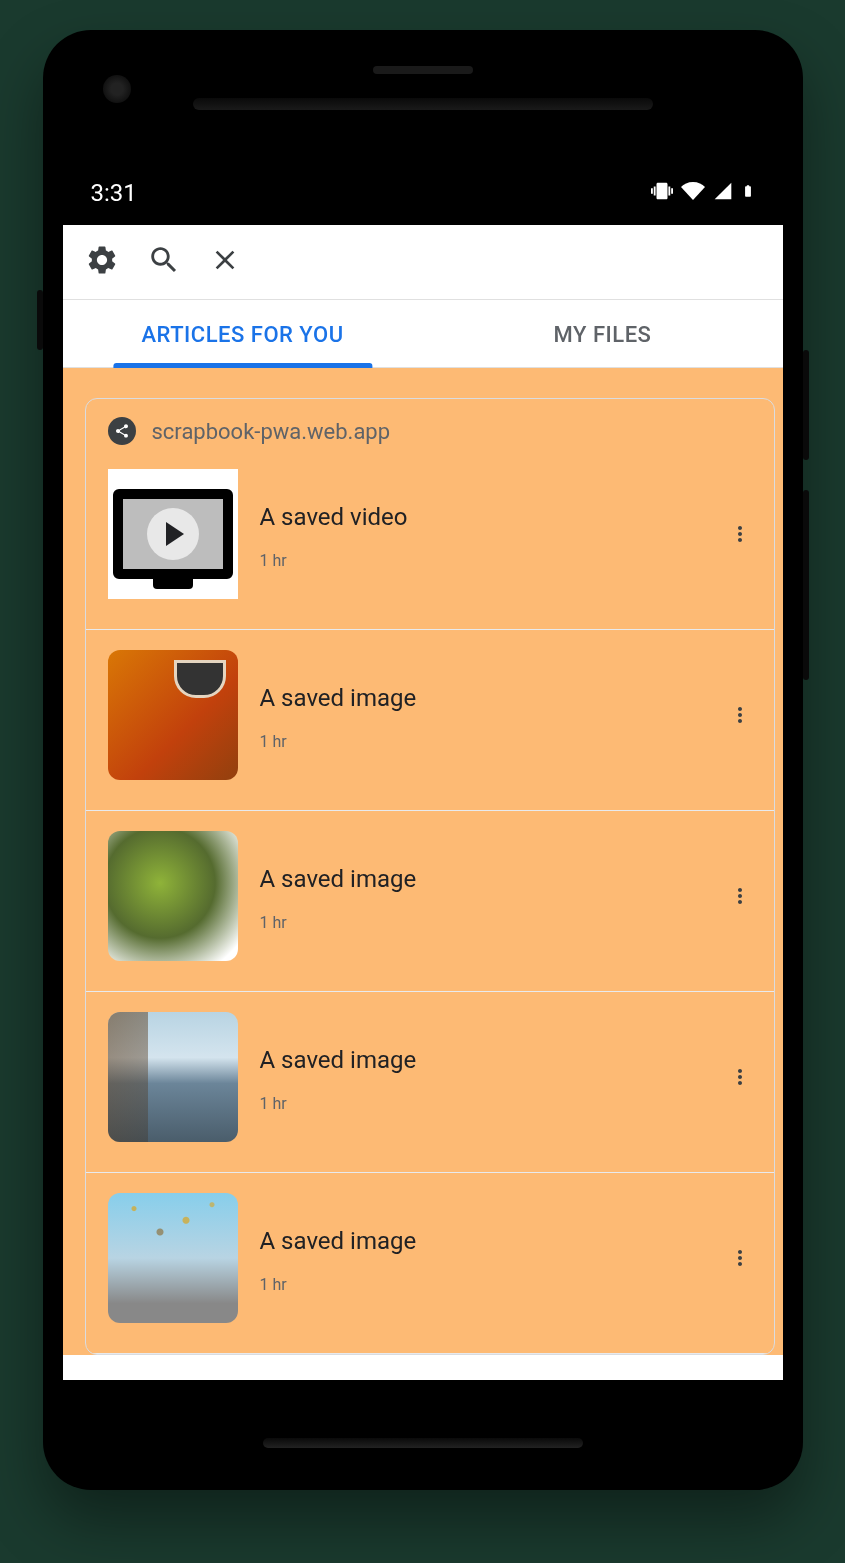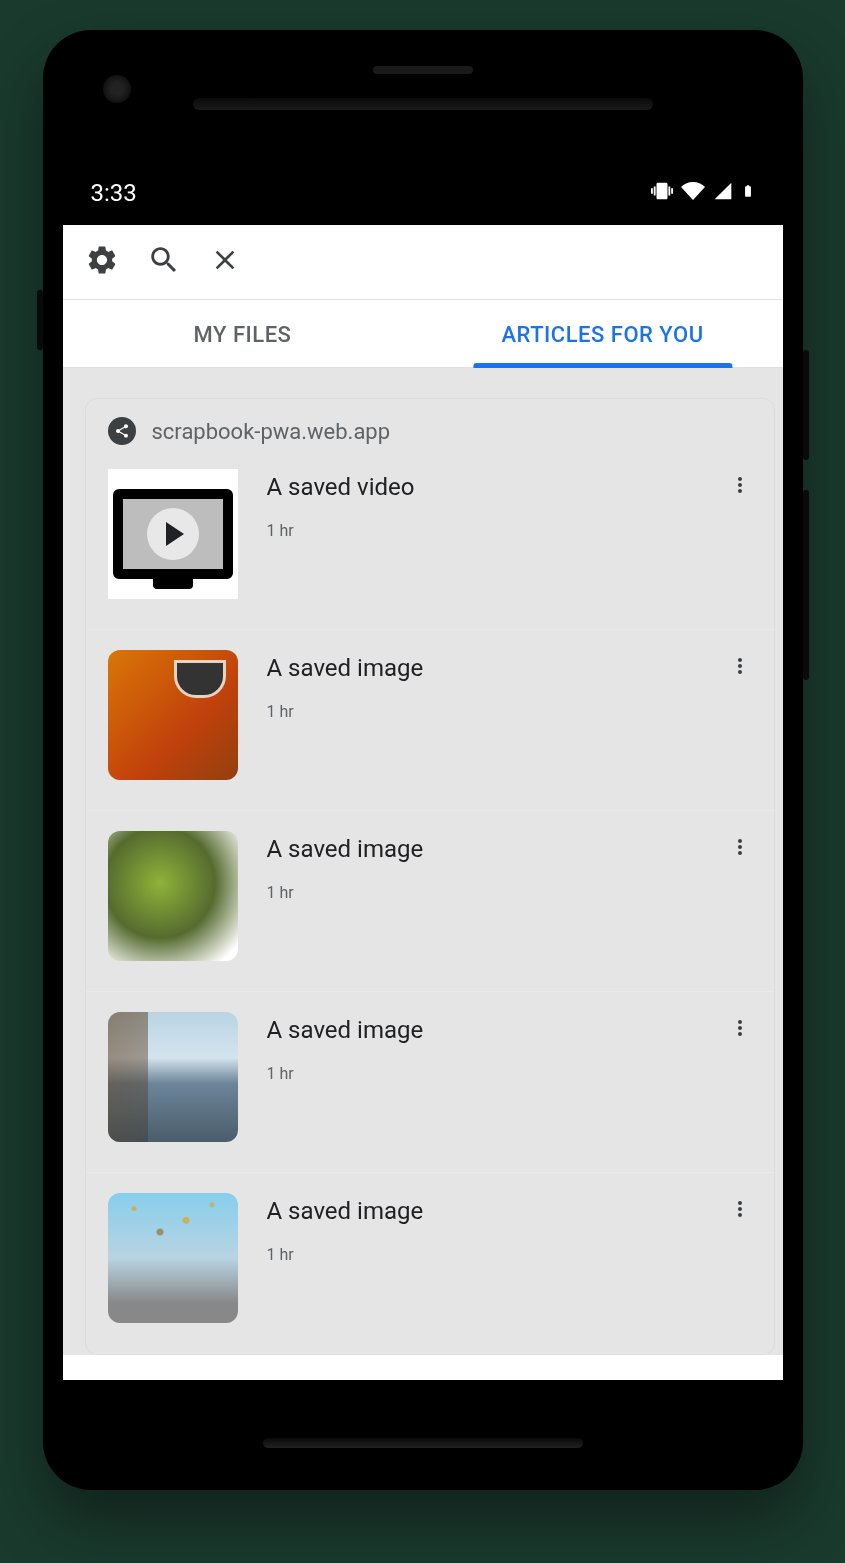--- a/index.html
+++ b/index.html
@@ -114,21 +114,21 @@
       content: '';
       position: absolute;
       bottom: -1px;
       left: 50%;
       transform: translateX(-50%);
       width: 72%;
       height: 5px;
       background: #1a73e8;
       border-radius: 3px 3px 0 0;
     }
-    .content { padding: 30px 8px 0 22px; background: #e5e5e5; }
+    .content { padding: 30px 8px 0 22px; background: #fdba74; }
     .card {
       border: 1px solid #dadce0;
       border-radius: 12px;
       overflow: hidden;
     }
     .card-header {
       display: flex;
       align-items: center;
       gap: 16px;
       padding: 18px 22px 0 22px;
@@ -137,22 +137,22 @@
       width: 28px; height: 28px;
       background: #3c4043;
       border-radius: 50%;
       display: flex; align-items: center; justify-content: center;
     }
     .share-badge svg { fill: #fff; width: 16px; height: 16px; }
     .source-text { color: #5f6368; font-size: 22px; }
     .list { }
     .item {
       display: flex;
-      align-items: flex-start;
-      gap: 29px;
+      align-items: center;
+      gap: 22px;
       padding: 20px 22px 30px 22px;
       border-bottom: 1px solid #e8eaed;
     }
     .item:first-child { padding-top: 24px; }
     .thumb {
       width: 130px;
       height: 130px;
       border-radius: 12px;
       flex-shrink: 0;
       background: #ccc;
@@ -249,21 +249,21 @@
   <div class="camera"></div>
   <div class="speaker"></div>
   <div class="speaker-bar"></div>
   <div class="side-btn right1"></div>
   <div class="side-btn right2"></div>
   <div class="side-btn left1"></div>
 
   <div class="phone-inner">
 
     <div class="status-bar">
-      <div class="status-time">3:33</div>
+      <div class="status-time">3:31</div>
       <div class="status-icons">
         <span>
           <svg width="22" height="22" viewBox="0 0 24 24">
               <path d="M0 15h2V9H0v6zm3 2h2V7H3v10zm19-8v6h2V9h-2zm-3 8h2V7h-2v10zM16.5 3h-9C6.67 3 6 3.67 6 4.5v15c0 .83.67 1.5 1.5 1.5h9c.83 0 1.5-.67 1.5-1.5v-15c0-.83-.67-1.5-1.5-1.5z"></path>
             </svg>
         </span>
         <span>
           <svg width="24" height="24" viewBox="0 0 24 24">
               <path d="M12 3C7 3 2.7 5 0 8l12 13L24 8c-2.7-3-7-5-12-5z"></path>
             </svg>
@@ -303,25 +303,25 @@
             <span>
               <svg width="32" height="32" viewBox="0 0 24 24">
                   <path d="M19 6.41L17.59 5 12 10.59 6.41 5 5 6.41 10.59 12 5 17.59 6.41 19 12 13.41 17.59 19 19 17.59 13.41 12 19 6.41z"></path>
                 </svg>
             </span>
           </div>
         </div>
       </div>
 
       <div class="tabs">
+        <div class="tab active">
+          <span>ARTICLES FOR YOU</span>
+        </div>
         <div class="tab">
           <span>MY FILES</span>
-        </div>
-        <div class="tab active">
-          <span>ARTICLES FOR YOU</span>
         </div>
       </div>
 
       <div class="content">
         <div class="card">
           <div class="card-header">
             <div class="share-badge">
               <svg viewBox="0 0 24 24">
                   <path d="M18 16.08c-.76 0-1.44.3-1.96.77L8.91 12.7c.05-.23.09-.46.09-.7s-.04-.47-.09-.7l7.05-4.11c.54.5 1.25.81 2.04.81 1.66 0 3-1.34 3-3s-1.34-3-3-3-3 1.34-3 3c0 .24.04.47.09.7L8.04 9.81C7.5 9.31 6.79 9 6 9c-1.66 0-3 1.34-3 3s1.34 3 3 3c.79 0 1.5-.31 2.04-.81l7.12 4.16c-.05.21-.08.43-.08.65 0 1.61 1.31 2.92 2.92 2.92s2.92-1.31 2.92-2.92-1.31-2.92-2.92-2.92z"></path>
                 </svg>

